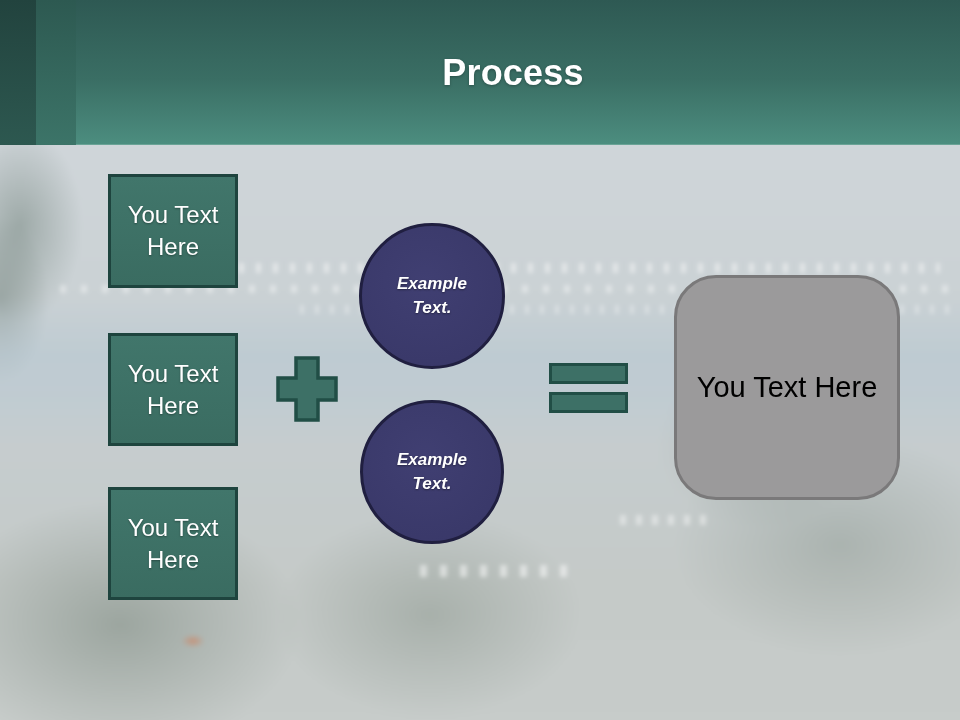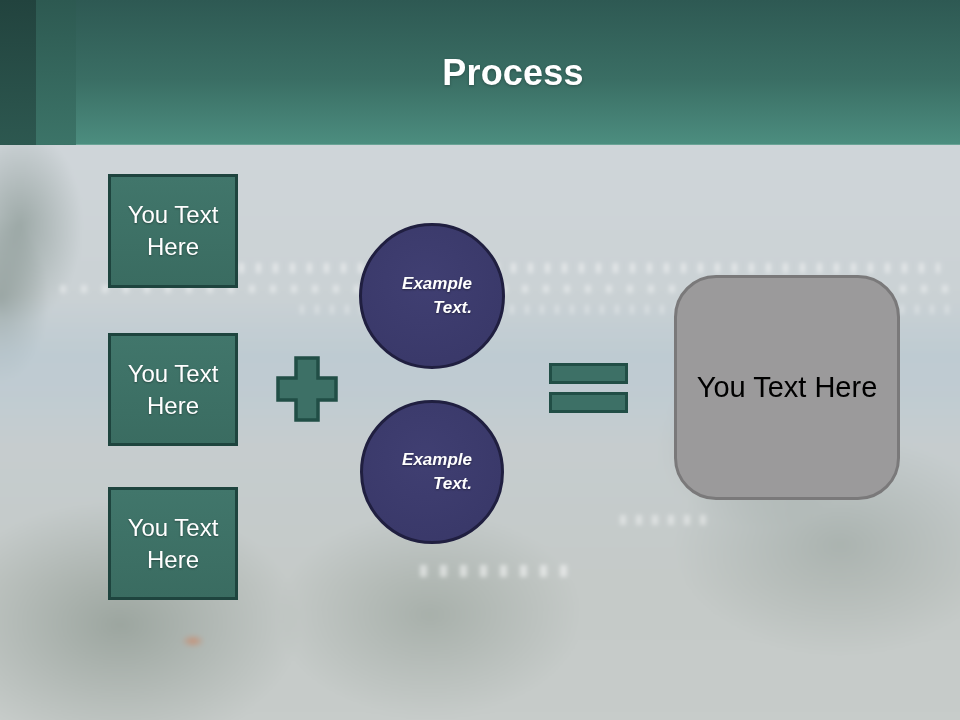--- a/index.html
+++ b/index.html
@@ -137,21 +137,21 @@
   }
 
   .circle {
     position: absolute;
     border-radius: 50%;
     background: radial-gradient(circle at 45% 40%, #403f72 0%, #3a396a 70%, #383767 100%);
     border: 3px solid #201f40;
     display: flex;
     align-items: center;
     justify-content: center;
-    text-align: right;
+    text-align: center;
     color: #ffffff;
     font-size: 17px;
     font-weight: 700;
     font-style: italic;
     line-height: 1.4;
     text-shadow: 0 1px 2px rgba(0,0,0,0.4);
   }
   .circle-1 { left: 359px; top: 78px;  width: 146px; height: 146px; padding: 0 30px; }
   .circle-2 { left: 360px; top: 255px; width: 144px; height: 144px; padding: 0 29px; }
 

